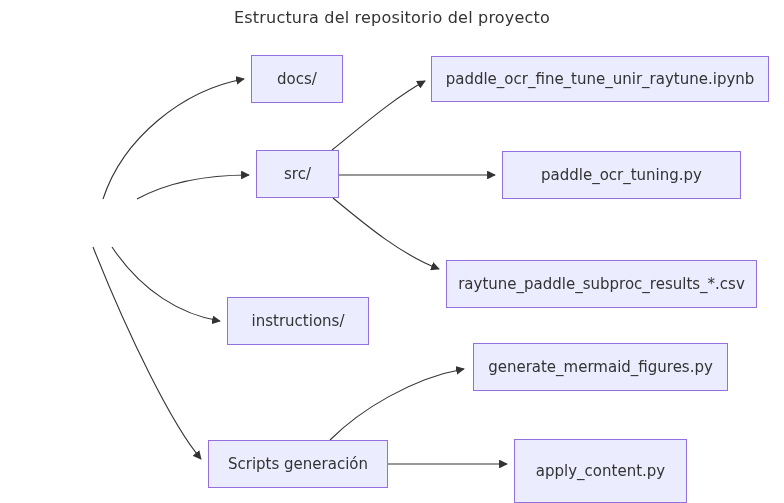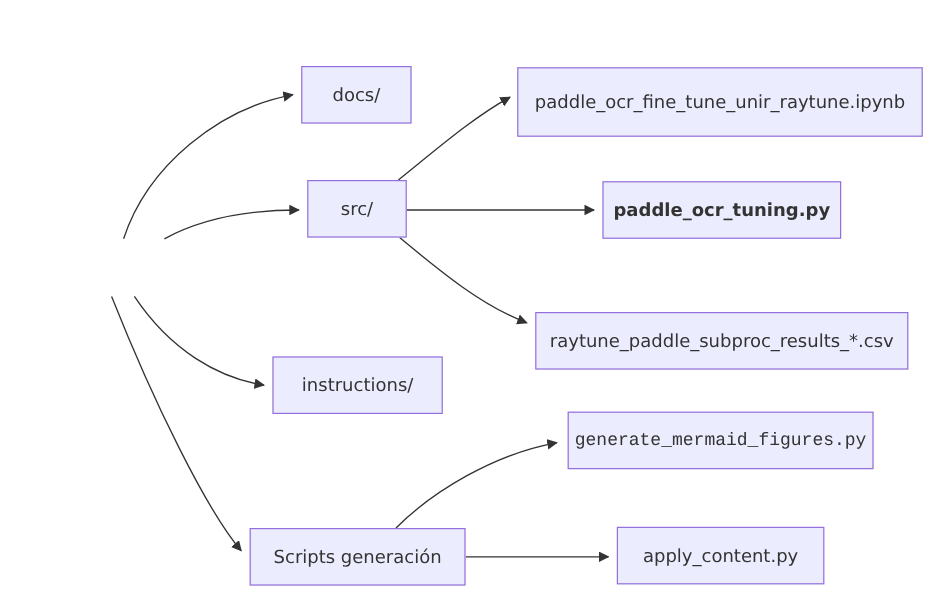--- a/index.html
+++ b/index.html
@@ -52,20 +52,21 @@
     justify-content: center;
     font-size: 15px;
     white-space: nowrap;
   }
 </style>
 </head>
 <body>
 
 <div class="canvas">
 
+  <div class="diagram-title">Estructura del repositorio del proyecto</div>
 
   <svg class="edges" viewBox="0 0 784 503" xmlns="http://www.w3.org/2000/svg">
     <defs>
       <marker id="arrow" viewBox="0 0 10 10" refX="9" refY="5" markerWidth="8" markerHeight="8" orient="auto-start-reverse">
         <path class="arrowhead-shape" d="M0,0 L10,5 L0,10 z"></path>
       </marker>
     </defs>
     <path class="edge" d="M103,199 C123,138 183,90 244,79" marker-end="url(#arrow)"></path>
     <path class="edge" d="M137,199 C170,181 212,175 249,175" marker-end="url(#arrow)"></path>
     <path class="edge" d="M112,247 C142,292 182,315 220,321" marker-end="url(#arrow)"></path>
@@ -87,33 +88,33 @@
   </div>
 
   <div class="node" style="left:227px; top:297px; width:142px; height:48px;">
     <span>instructions/</span>
   </div>
 
   <div class="node" style="left:208px; top:440px; width:180px; height:48px;">
     <span>Scripts generación</span>
   </div>
 
-  <div class="node" style="left:431px; top:56px; width:338px; height:58px;">
+  <div class="node" style="left:431px; top:56px; width:338px; height:46px;">
     <span>paddle_ocr_fine_tune_unir_raytune.ipynb</span>
   </div>
 
-  <div class="node" style="left:502px; top:151px; width:199px; height:48px;font-weight:bold;">
+  <div class="node" style="left:502px; top:151px; width:239px; height:48px;">
     <span>paddle_ocr_tuning.py</span>
   </div>
 
   <div class="node" style="left:446px; top:260px; width:311px; height:48px;">
     <span>raytune_paddle_subproc_results_*.csv</span>
   </div>
 
-  <div class="node" style="left:473px; top:343px; width:255px; height:48px;font-family:Liberation Mono, monospace;">
+  <div class="node" style="left:473px; top:343px; width:255px; height:48px;">
     <span>generate_mermaid_figures.py</span>
   </div>
 
-  <div class="node" style="left:514px; top:439px; width:173px; height:48px;">
+  <div class="node" style="left:514px; top:439px; width:173px; height:64px;">
     <span>apply_content.py</span>
   </div>
 
 </div>
 
 </body></html>

